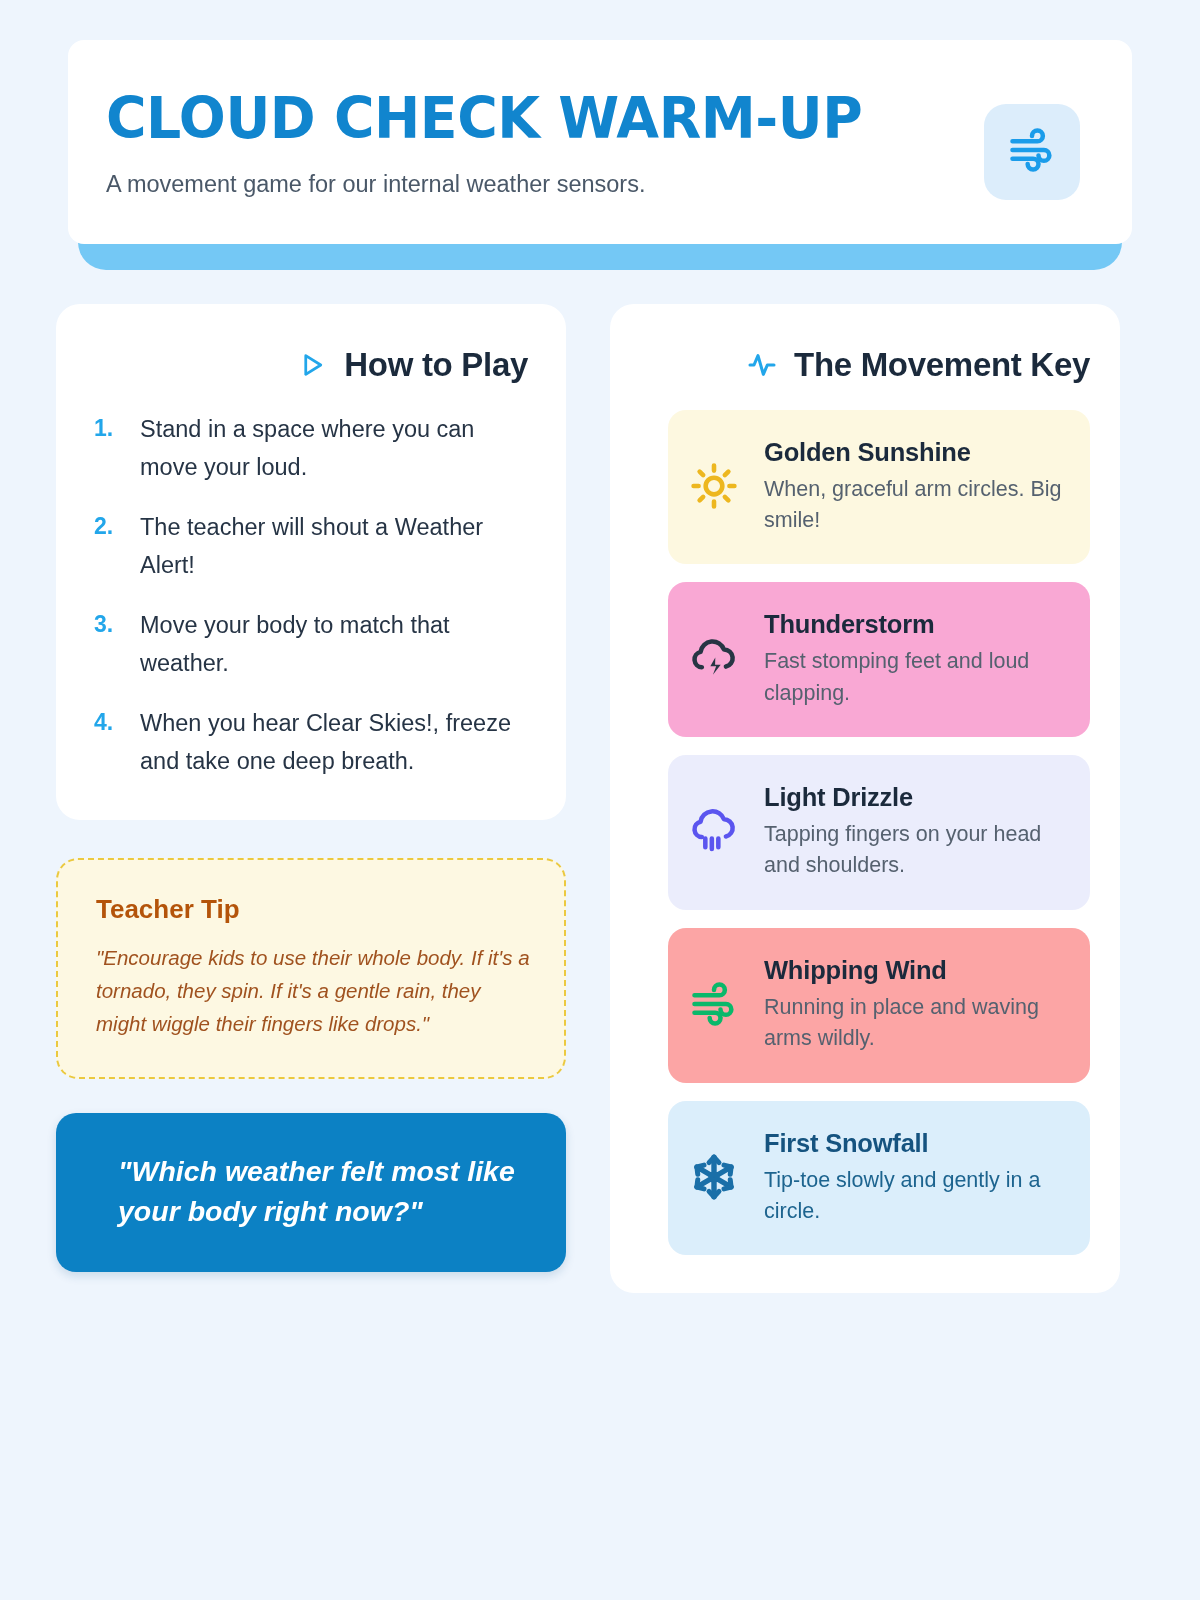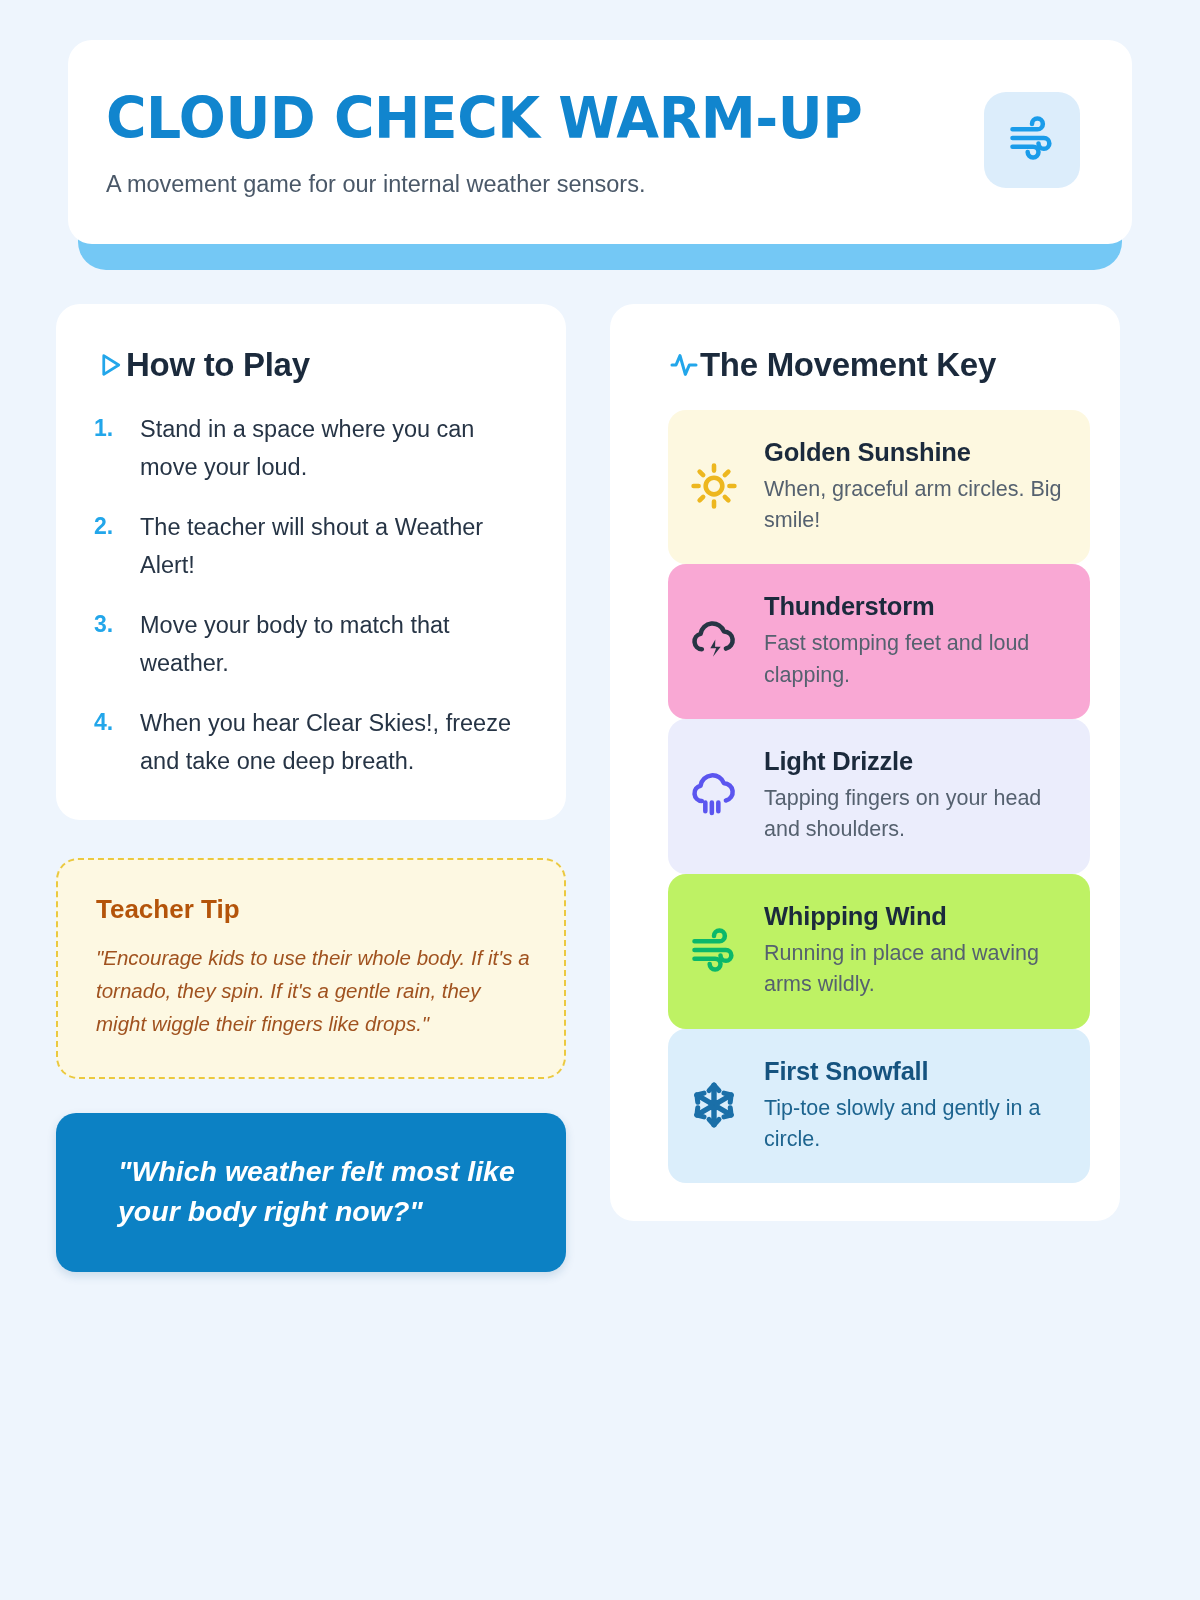--- a/index.html
+++ b/index.html
@@ -33,24 +33,24 @@
     left: 10px;
     right: 10px;
     top: 14px;
     bottom: -26px;
     background: #74c8f5;
     border-radius: 28px;
   }
   .header-card {
     position: relative;
     background: #ffffff;
-    border-radius: 24px;
+    border-radius: 16px;
     padding: 46px 52px 44px 38px;
     display: flex;
-    align-items: flex-start;
+    align-items: flex-end;
     justify-content: space-between;
     z-index: 2;
   }
   .header-text { padding-top: 4px; }
   .header-title {
     font-family: "DejaVu Sans", sans-serif;
     font-size: 57px;
     font-weight: bold;
     letter-spacing: -0.5px;
     color: #1185ce;
@@ -89,21 +89,23 @@
   .card {
     background: #ffffff;
     border-radius: 24px;
   }
 
   
   .howto-card { padding: 42px 38px 40px 38px; }
   .section-head {
     display: flex;
     align-items: center;
+    gap: 16px;
     margin-bottom: 26px;
+    justify-content: flex-end;
   }
   .section-head-title {
     font-size: 33px;
     font-weight: bold;
     color: #1b2a3c;
     letter-spacing: -0.3px;
   }
   .section-icon {
     flex: 0 0 auto;
     display: flex;
@@ -168,21 +170,21 @@
     font-weight: bold;
     font-style: italic;
     color: #ffffff;
     line-height: 1.42;
   }
 
   
   .key-card { padding: 42px 30px 38px 58px; }
   .key-head { margin-bottom: 26px; }
 
-  .key-list { display: flex; flex-direction: column; }
+  .key-list { display: flex; flex-direction: column; gap: 18px; }
   .key-item {
     display: flex;
     align-items: center;
     gap: 22px;
     border-radius: 18px;
     padding: 26px 22px 28px 18px;
     min-height: 140px;
   }
   .key-icon {
     flex: 0 0 auto;
@@ -203,21 +205,21 @@
   .key-desc {
     font-size: 21.5px;
     color: #55616f;
     line-height: 1.46;
   }
 
   
   .tint-sun   { background: #fdf8e0; }
   .tint-storm { background: #f9a8d4; }
   .tint-rain  { background: #ebedfc; }
-  .tint-wind  { background: #bef264; }
+  .tint-wind  { background: #fca5a5; }
   .tint-snow  { background: #dbeefb; }
   .tint-snow .key-title { color: #15537f; }
   .tint-snow .key-desc  { color: #1d648f; }
 </style>
 </head>
 <body>
 
 <div class="page">
 
   <div class="header-wrap">

